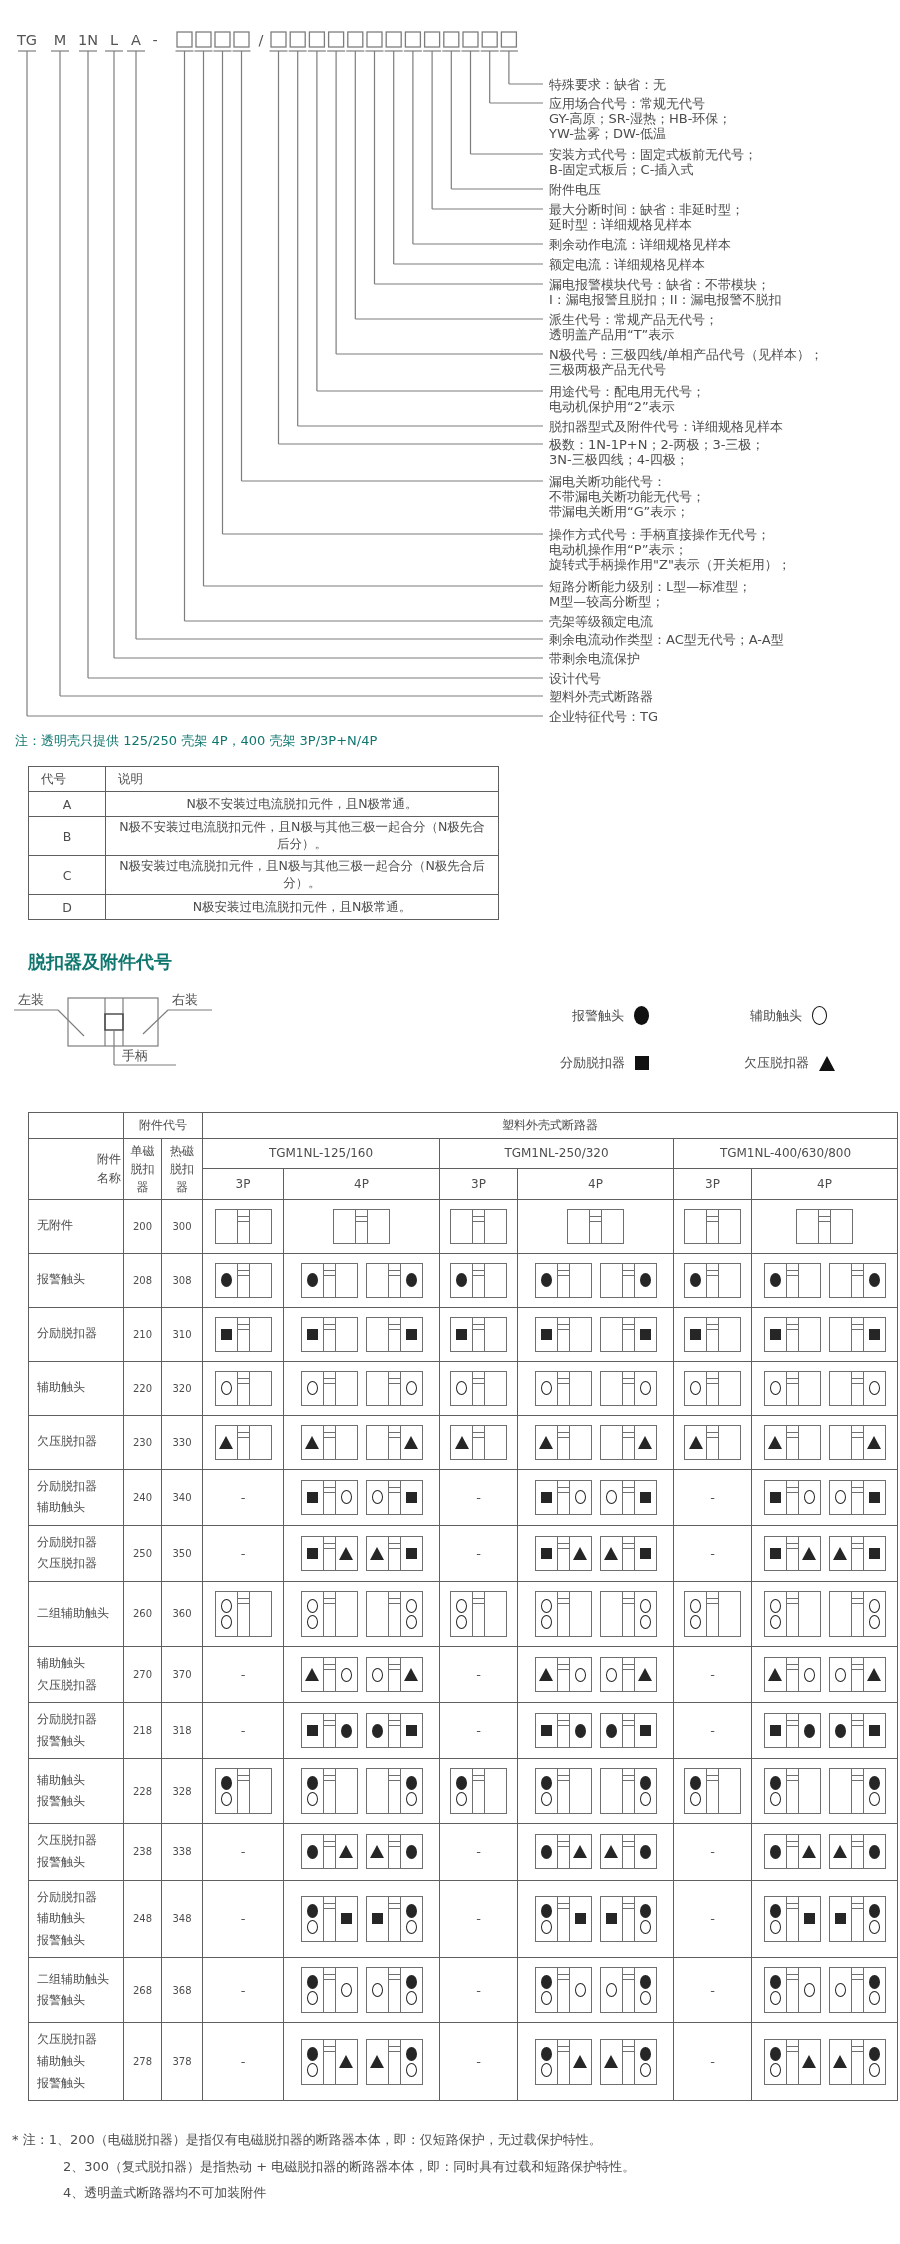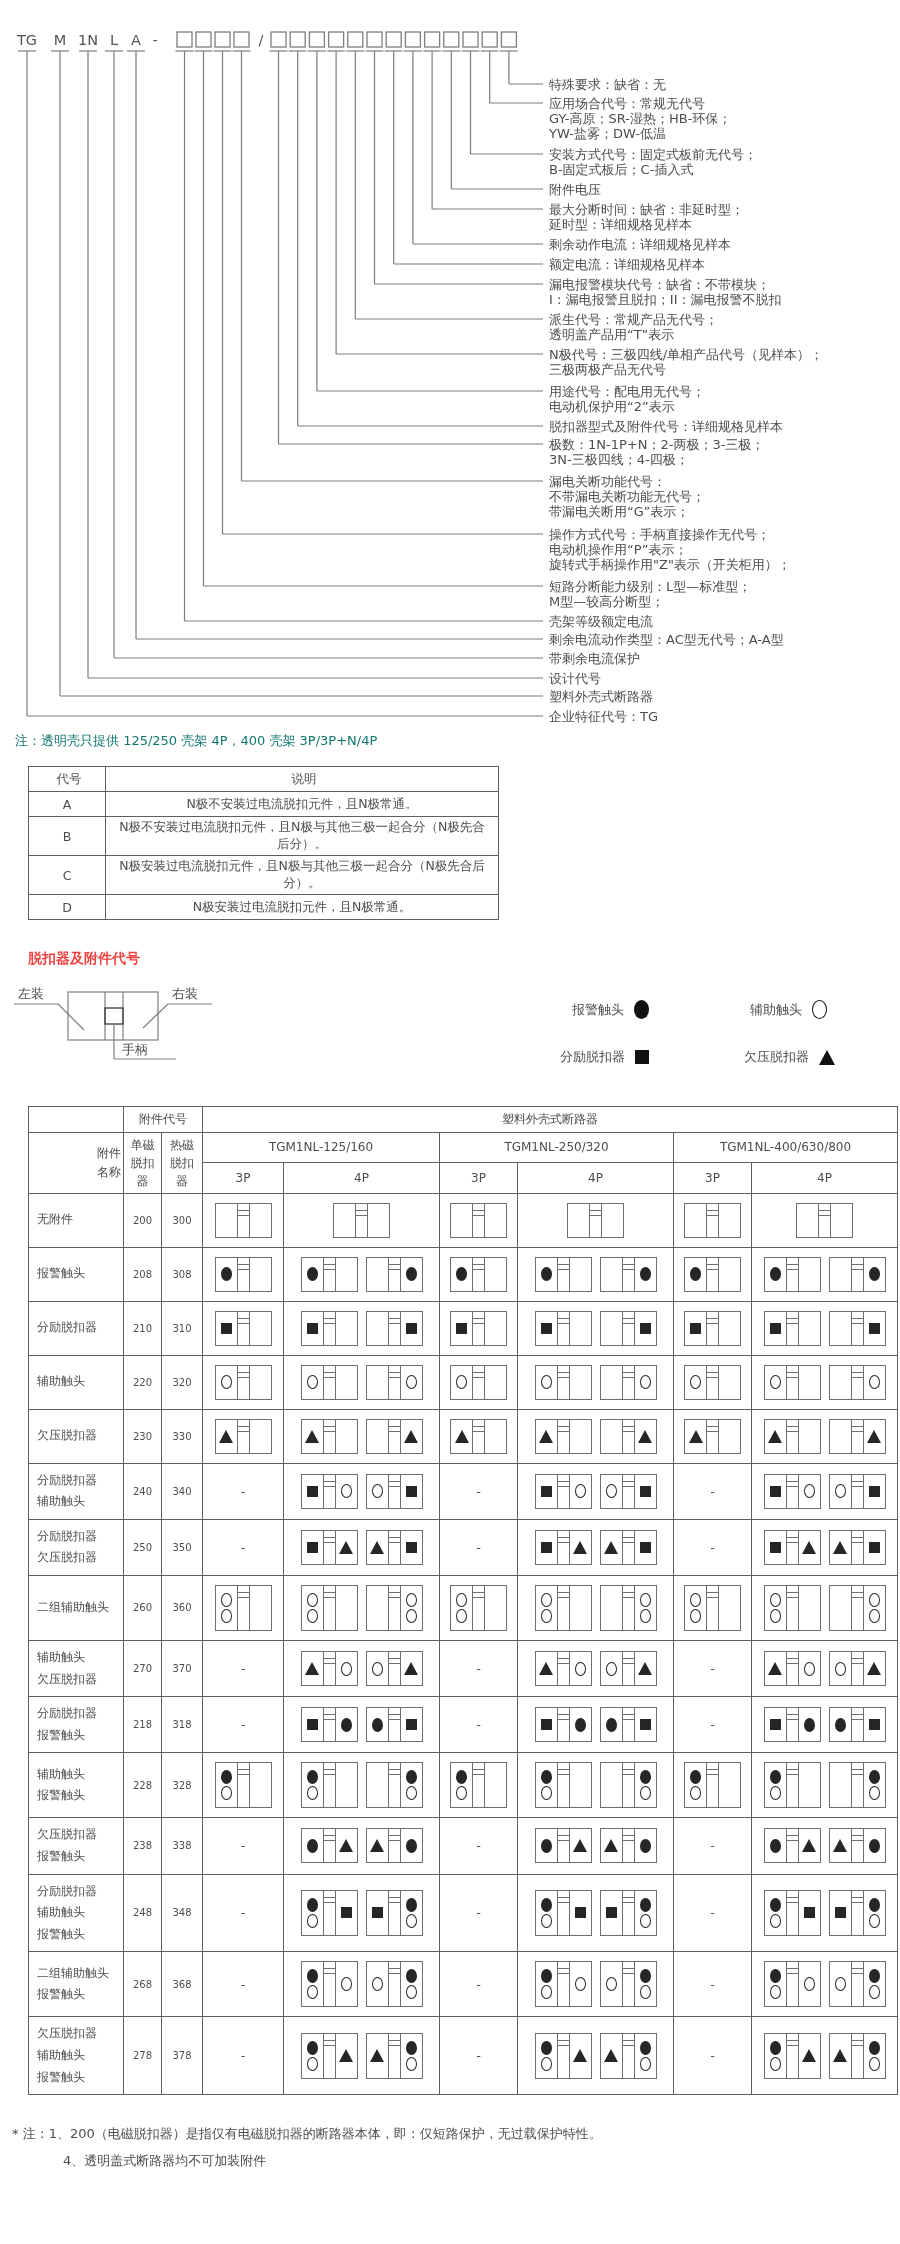--- a/index.html
+++ b/index.html
@@ -12,25 +12,25 @@
   #model-svg text.tok{font-size:14.5px;fill:#555;}
   #model-svg line{stroke:#7d7d7d;stroke-width:1.2;}
   #model-svg rect{fill:#fff;stroke:#7d7d7d;stroke-width:1.3;}
 
   .note{font-size:13px;color:#0f766e;margin:6px 0 0 15px;}
   .note2{font-size:13px;color:#4d4d4d;margin:7px 0 0 12px;}
 
   
   .ntable{border-collapse:collapse;margin:16px 0 0 28px;font-size:12.5px;color:#4d4d4d;}
   .ntable th,.ntable td{border:1px solid #5f5f5f;padding:2px 8px;height:20px;font-weight:normal;}
-  .ntable th{text-align:center;padding-left:12px;}
+  .ntable th{text-align:left;padding-left:12px;}
   .ntable td.c{text-align:center;width:60px;}
   .ntable td.d{text-align:center;width:376px;}
 
-  .sect-title{font-size:14px;font-weight:bold;color:#ef4444;margin:30px 0 6px 28px;}
+  .sect-title{font-size:18px;font-weight:bold;color:#0f766e;margin:30px 0 6px 28px;}
 
   
   .legend{position:relative;height:122px;}
   .mount-svg{position:absolute;left:10px;top:6px;}
   .mount-svg text{font-family:"DejaVu Sans",sans-serif;font-size:13px;fill:#4d4d4d;}
   .mount-svg line,.mount-svg rect{stroke:#7d7d7d;stroke-width:1.2;fill:none;}
   .mount-svg rect.hd{stroke:#444;stroke-width:1.4;}
   .lgi{position:absolute;display:flex;align-items:center;gap:10px;font-size:13px;color:#4d4d4d;}
   .lsy{display:inline-block;}
   .lsy-A{width:15px;height:19px;border-radius:50%;background:#111;}
@@ -1572,17 +1572,18 @@
                 <b class="sy sy-A"></b>
                 <b class="sy sy-X"></b>
               </span>
             </span></td>
         </tr>
       </tbody>
   </table>
 
   <div class="fnotes">
     <div class="fn first">* 注：1、200（电磁脱扣器）是指仅有电磁脱扣器的断路器本体，即：仅短路保护，无过载保护特性。</div>
+    <div class="fn">2、300（复式脱扣器）是指热动 + 电磁脱扣器的断路器本体，即：同时具有过载和短路保护特性。</div>
     <div class="fn">4、透明盖式断路器均不可加装附件</div>
 
   </div>
 
 </div>
 
 </body></html>

